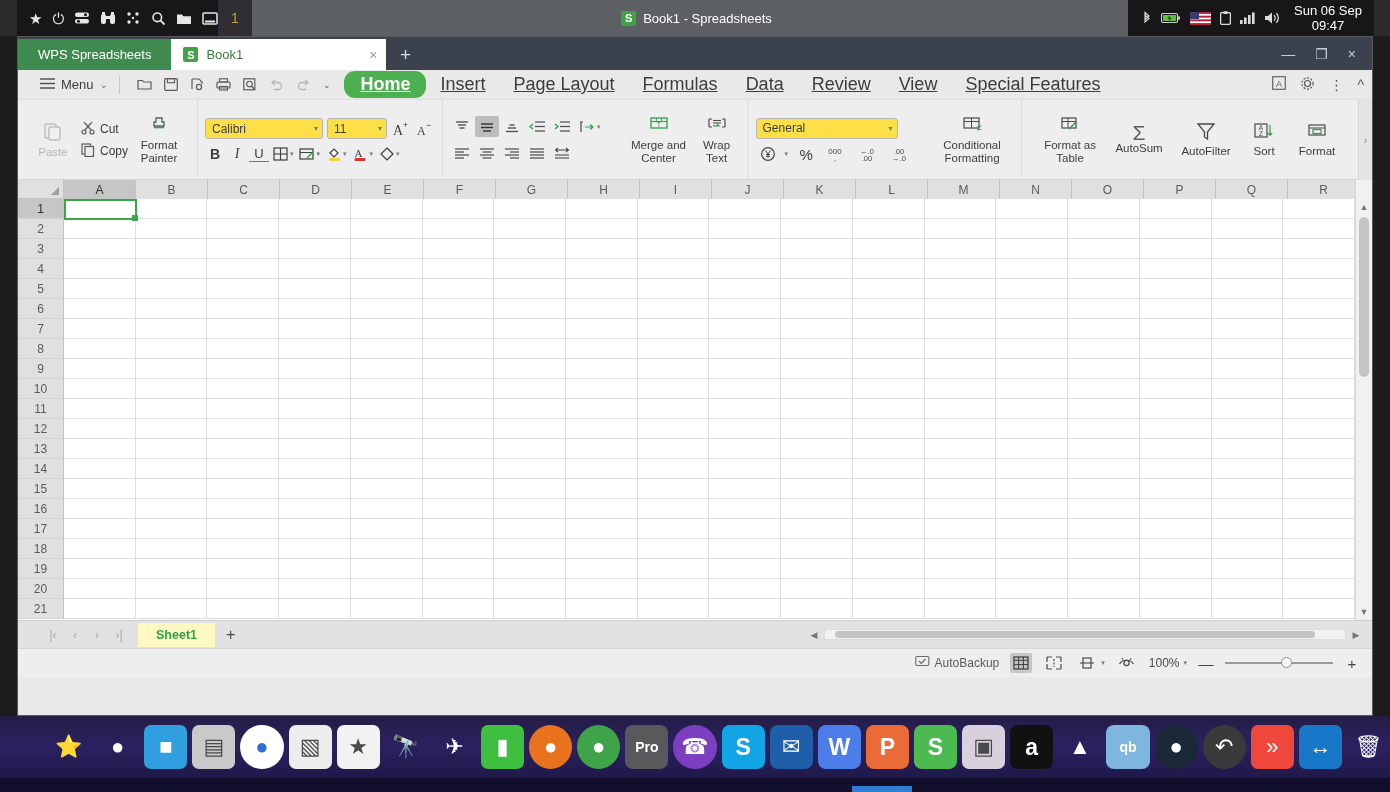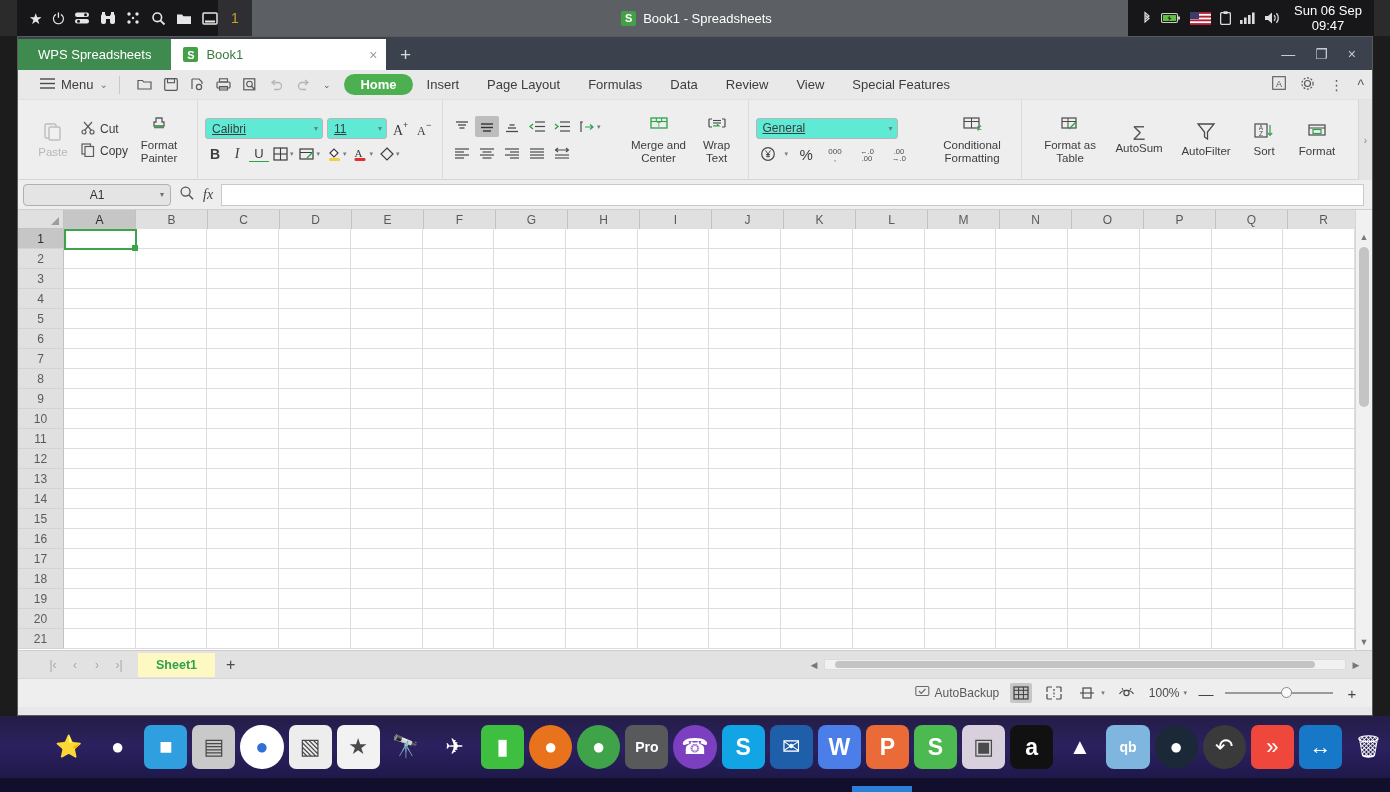--- a/index.html
+++ b/index.html
@@ -82,21 +82,21 @@
   
   .menurow {
     height: 30px; background: #e9e9e9; display: flex; align-items: center;
     padding-left: 22px; gap: 0px; position: relative; border-bottom: 1px solid #e0e0e0;
   }
   .menubtn { display: flex; align-items: center; gap: 6px; color: #3d3d3d; font-size: 13px; }
   .vsep { width: 1px; height: 18px; background: #c8c8c8; margin: 0 11px; }
   .qicon { color: #5a5a5a; font-size: 14px; padding: 0 6px; display:flex; align-items:center; }
   .qicon.dim { color: #b5b5b5; }
   .tabs { display: flex; align-items: center; gap: 0px; margin-left: 8px; }
-  .rtab { font-size: 13px; color: #3d3d3d; padding: 3px 14px; }
+  .rtab { font-size: 18px; color: #3d3d3d; padding: 3px 14px; text-decoration: underline; }
   .rtab.active { background: #4caf50; color: #fff; border-radius: 11px; font-weight: bold; padding: 3px 16px; }
   .menurow-right { position: absolute; right: 8px; display: flex; align-items: center; gap: 14px; }
   .menurow-right span { color: #5a5a5a; font-size: 14px; }
 
   
   .ribbon {
     height: 80px; background: #eeeeee; display: flex; align-items: stretch;
     border-bottom: 1px solid #d5d5d5; position: relative;
   }
   .rgroup { display: flex; align-items: center; padding: 0 7px; height: 80px; }
@@ -107,24 +107,23 @@
   }
   .bigbtn .gl { font-size: 19px; color: #5d5d5d; margin-bottom: 3px; }
   .bigbtn.dim, .bigbtn.dim .gl { color: #b8b8b8; }
   .smallcol { display: flex; flex-direction: column; gap: 5px; }
   .smallbtn { display: flex; align-items: center; gap: 5px; font-size: 12px; color: #3d3d3d; }
   .smallbtn .gl { font-size: 13px; color: #5d5d5d; }
 
   .fontgrp { display: flex; flex-direction: column; gap: 7px; justify-content: center; }
   .fontrow1 { display: flex; align-items: center; gap: 4px; }
   .fsel {
-    height: 21px; border: 1px solid #b7b7b7; background: #5eead4; border-radius: 3px;
+    height: 21px; border: 1px solid #b7b7b7; background: #fde047; border-radius: 3px;
     font-size: 12px; color: #3d3d3d; padding: 0 16px 0 6px; display: flex; align-items: center;
     position: relative;
-    text-decoration: underline;
   }
   .fsel::after { content: "▾"; position: absolute; right: 4px; font-size: 8px; color: #7a7a7a; }
   .fontrow2 { display: flex; align-items: center; gap: 2px; }
   .ficon { font-size: 13px; color: #3d3d3d; width: 20px; text-align: center; display:flex;align-items:center;justify-content:center;}
   .ficon.wide { width: 26px; }
   .caret { font-size: 7px; color: #7a7a7a; margin-left: -3px; margin-right: 2px; }
 
   .aligngrp { display: flex; flex-direction: column; gap: 6px; justify-content: center; }
   .alignrow { display: flex; align-items: center; gap: 1px; }
   .aicon { width: 24px; height: 21px; display: flex; align-items: center; justify-content: center;
@@ -793,33 +792,20 @@
                 <rect x="8" y="7.5" width="8" height="4" fill="none" stroke="#2fa14a" stroke-width="1.2"></rect>
               </svg>
           </span>
           <span>Format</span>
         </div>
       </div>
 
       <div class="ribbon-right">›</div>
     </div>
 
-    <div class="formulabar">
-      <div class="namebox">
-        <span>A1</span>
-      </div>
-      <span class="fbicon">
-        <svg width="16" height="16" viewBox="0 0 16 16">
-            <circle cx="6.6" cy="6.6" r="4.5" fill="none" stroke="#555" stroke-width="1.3"></circle>
-            <line x1="10" y1="10" x2="14" y2="14.2" stroke="#555" stroke-width="1.5"></line>
-          </svg>
-      </span>
-      <span class="fxlabel">fx</span>
-      <input class="finput" type="text" value="" style="">
-    </div>
 
     <div class="gridwrap">
       <div class="corner"></div>
       <div class="colhead">
           <div class="ch sel">A</div>
           <div class="ch">B</div>
           <div class="ch">C</div>
           <div class="ch">D</div>
           <div class="ch">E</div>
           <div class="ch">F</div>

